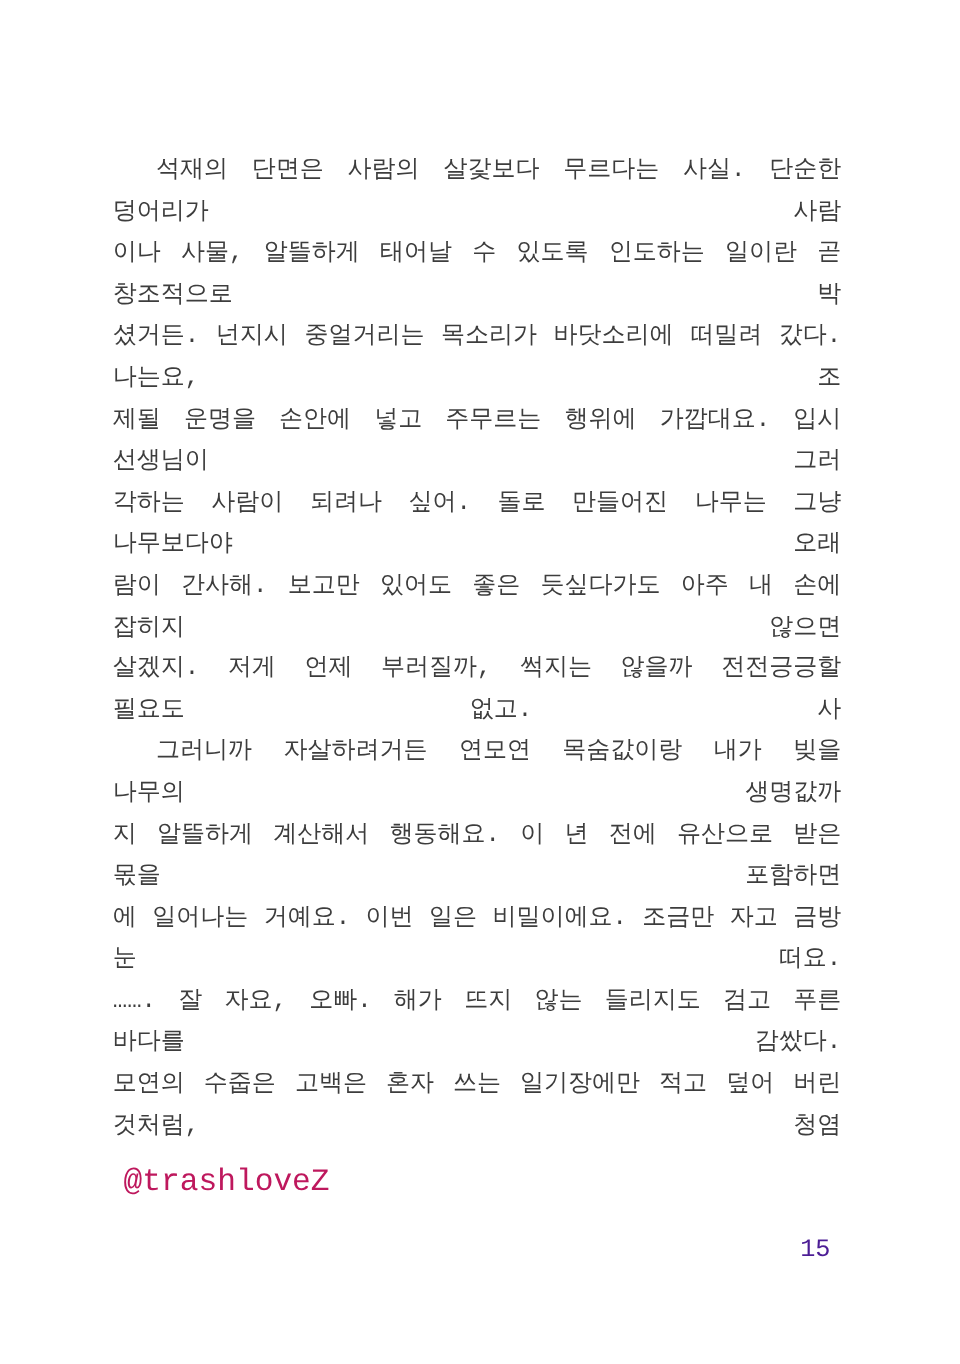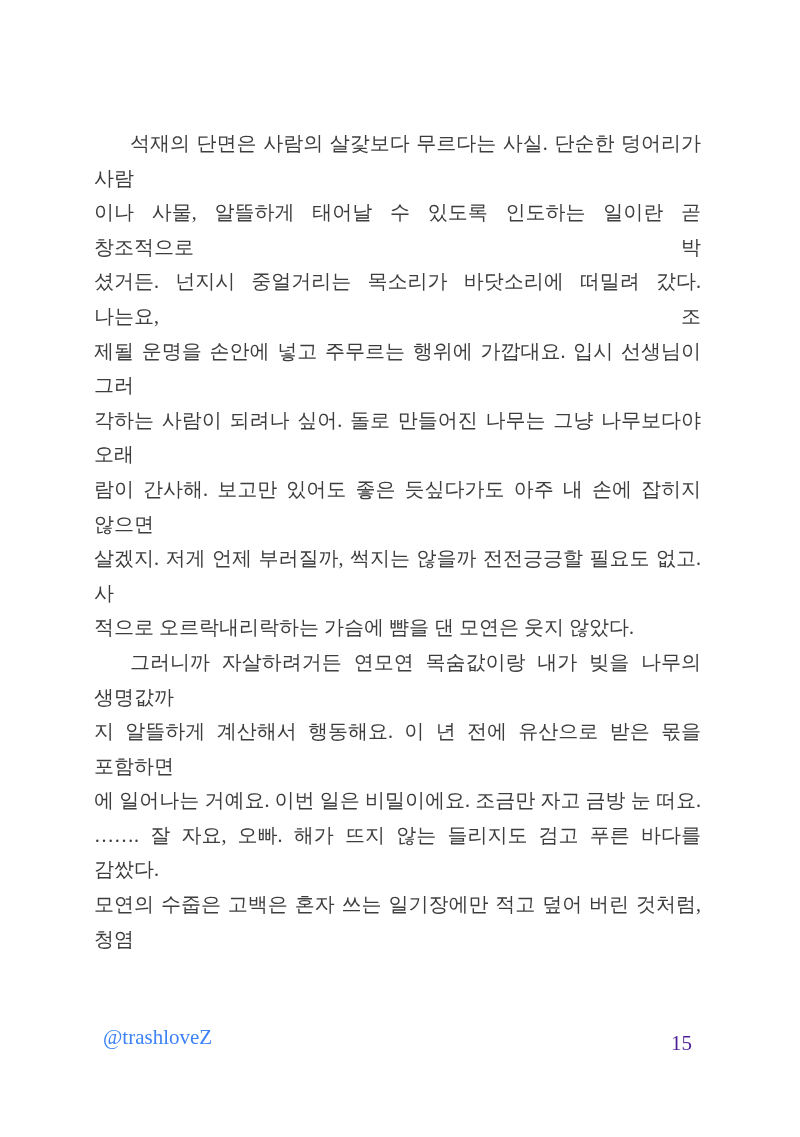--- a/index.html
+++ b/index.html
@@ -5,21 +5,21 @@
   html, body {
     margin: 0;
     padding: 0;
     background: #ffffff;
   }
   .page {
     position: relative;
     width: 800px;
     height: 1137px;
     background: #ffffff;
-    font-family: Liberation Serif, serif;
+    font-family: Liberation Mono, monospace;
     overflow: hidden;
   }
   .content {
     position: absolute;
     left: 94px;
     top: 126px;
     width: 607px;
     color: #3d3d3d;
     font-size: 20px;
     line-height: 34.6px;
@@ -35,24 +35,24 @@
   }
   .line.p-first {
     text-indent: 36px;
   }
   .line.p-last {
     text-align-last: left;
   }
   .footer-handle {
     position: absolute;
     left: 103px;
-    top: 1024px;
-    font-size: 21px;
+    top: 972px;
+    font-size: 26px;
     line-height: 26px;
-    color: #3b82f6;
+    color: #be185d;
   }
   .footer-page {
     position: absolute;
     right: 108px;
     top: 1030px;
     font-size: 21px;
     line-height: 26px;
     color: #4c1d95;
   }
 </style>
@@ -64,21 +64,20 @@
   <main class="content">
 
     <div class="paragraph">
       <div class="line p-first">석재의 단면은 사람의 살갗보다 무르다는 사실. 단순한 덩어리가 사람</div>
       <div class="line">이나 사물, 알뜰하게 태어날 수 있도록 인도하는 일이란 곧 창조적으로 박</div>
       <div class="line">셨거든. 넌지시 중얼거리는 목소리가 바닷소리에 떠밀려 갔다. 나는요, 조</div>
       <div class="line">제될 운명을 손안에 넣고 주무르는 행위에 가깝대요. 입시 선생님이 그러</div>
       <div class="line">각하는 사람이 되려나 싶어. 돌로 만들어진 나무는 그냥 나무보다야 오래</div>
       <div class="line">람이 간사해. 보고만 있어도 좋은 듯싶다가도 아주 내 손에 잡히지 않으면</div>
       <div class="line">살겠지. 저게 언제 부러질까, 썩지는 않을까 전전긍긍할 필요도 없고. 사</div>
-      <div class="line p-last">적으로 오르락내리락하는 가슴에 뺨을 댄 모연은 웃지 않았다.</div>
     </div>
 
     <div class="paragraph">
       <div class="line p-first">그러니까 자살하려거든 연모연 목숨값이랑 내가 빚을 나무의 생명값까</div>
       <div class="line">지 알뜰하게 계산해서 행동해요. 이 년 전에 유산으로 받은 몫을 포함하면</div>
       <div class="line">에 일어나는 거예요. 이번 일은 비밀이에요. 조금만 자고 금방 눈 떠요.</div>
       <div class="line">……. 잘 자요, 오빠. 해가 뜨지 않는 들리지도 검고 푸른 바다를 감쌌다.</div>
       <div class="line">모연의 수줍은 고백은 혼자 쓰는 일기장에만 적고 덮어 버린 것처럼, 청염</div>
 
     </div>

